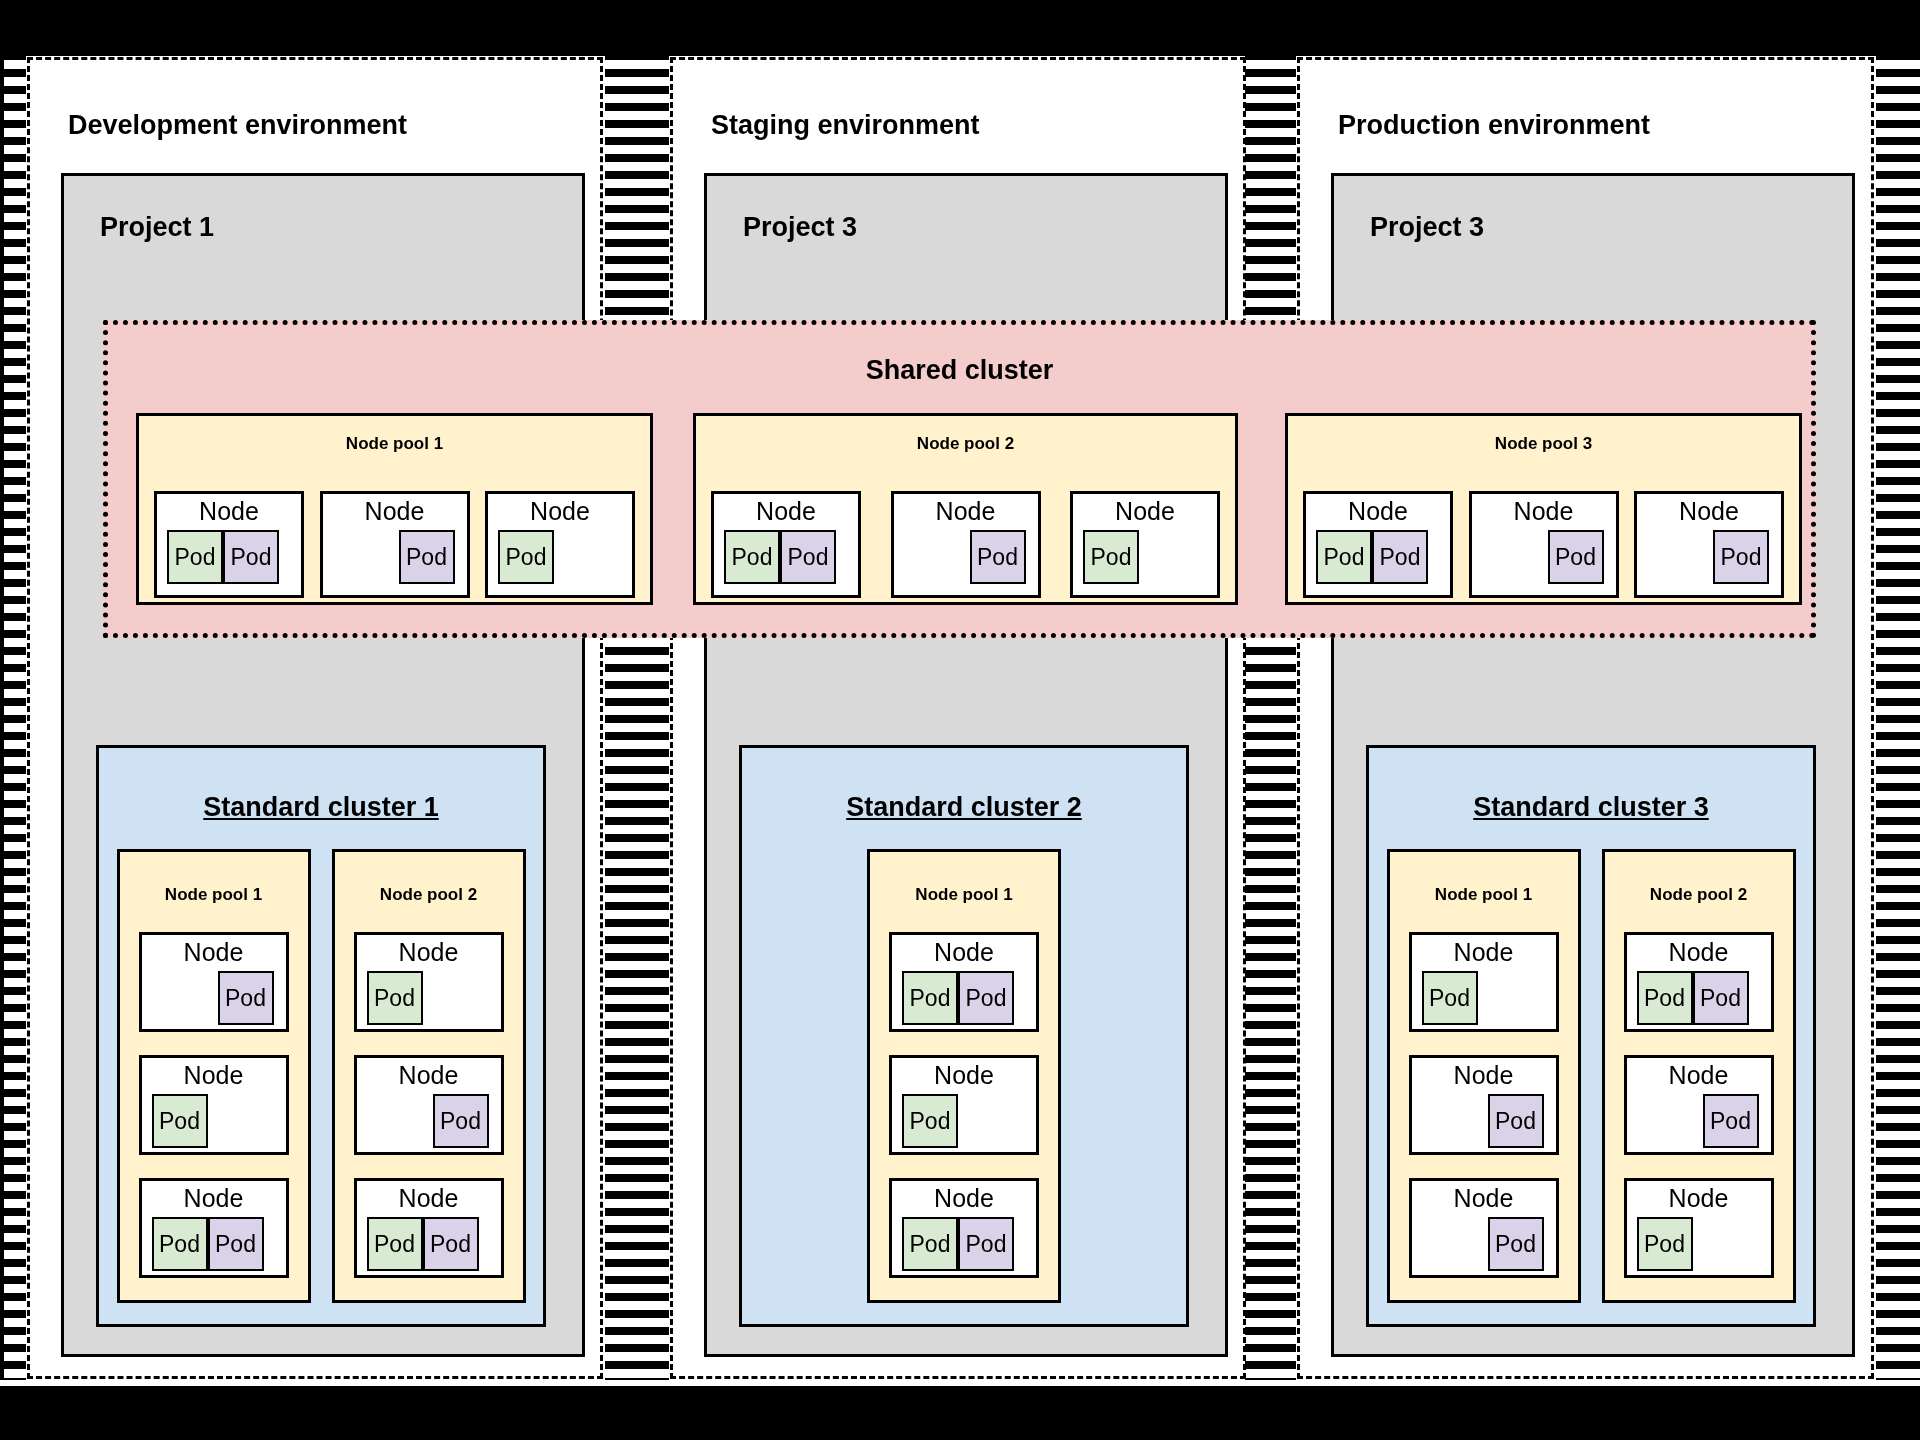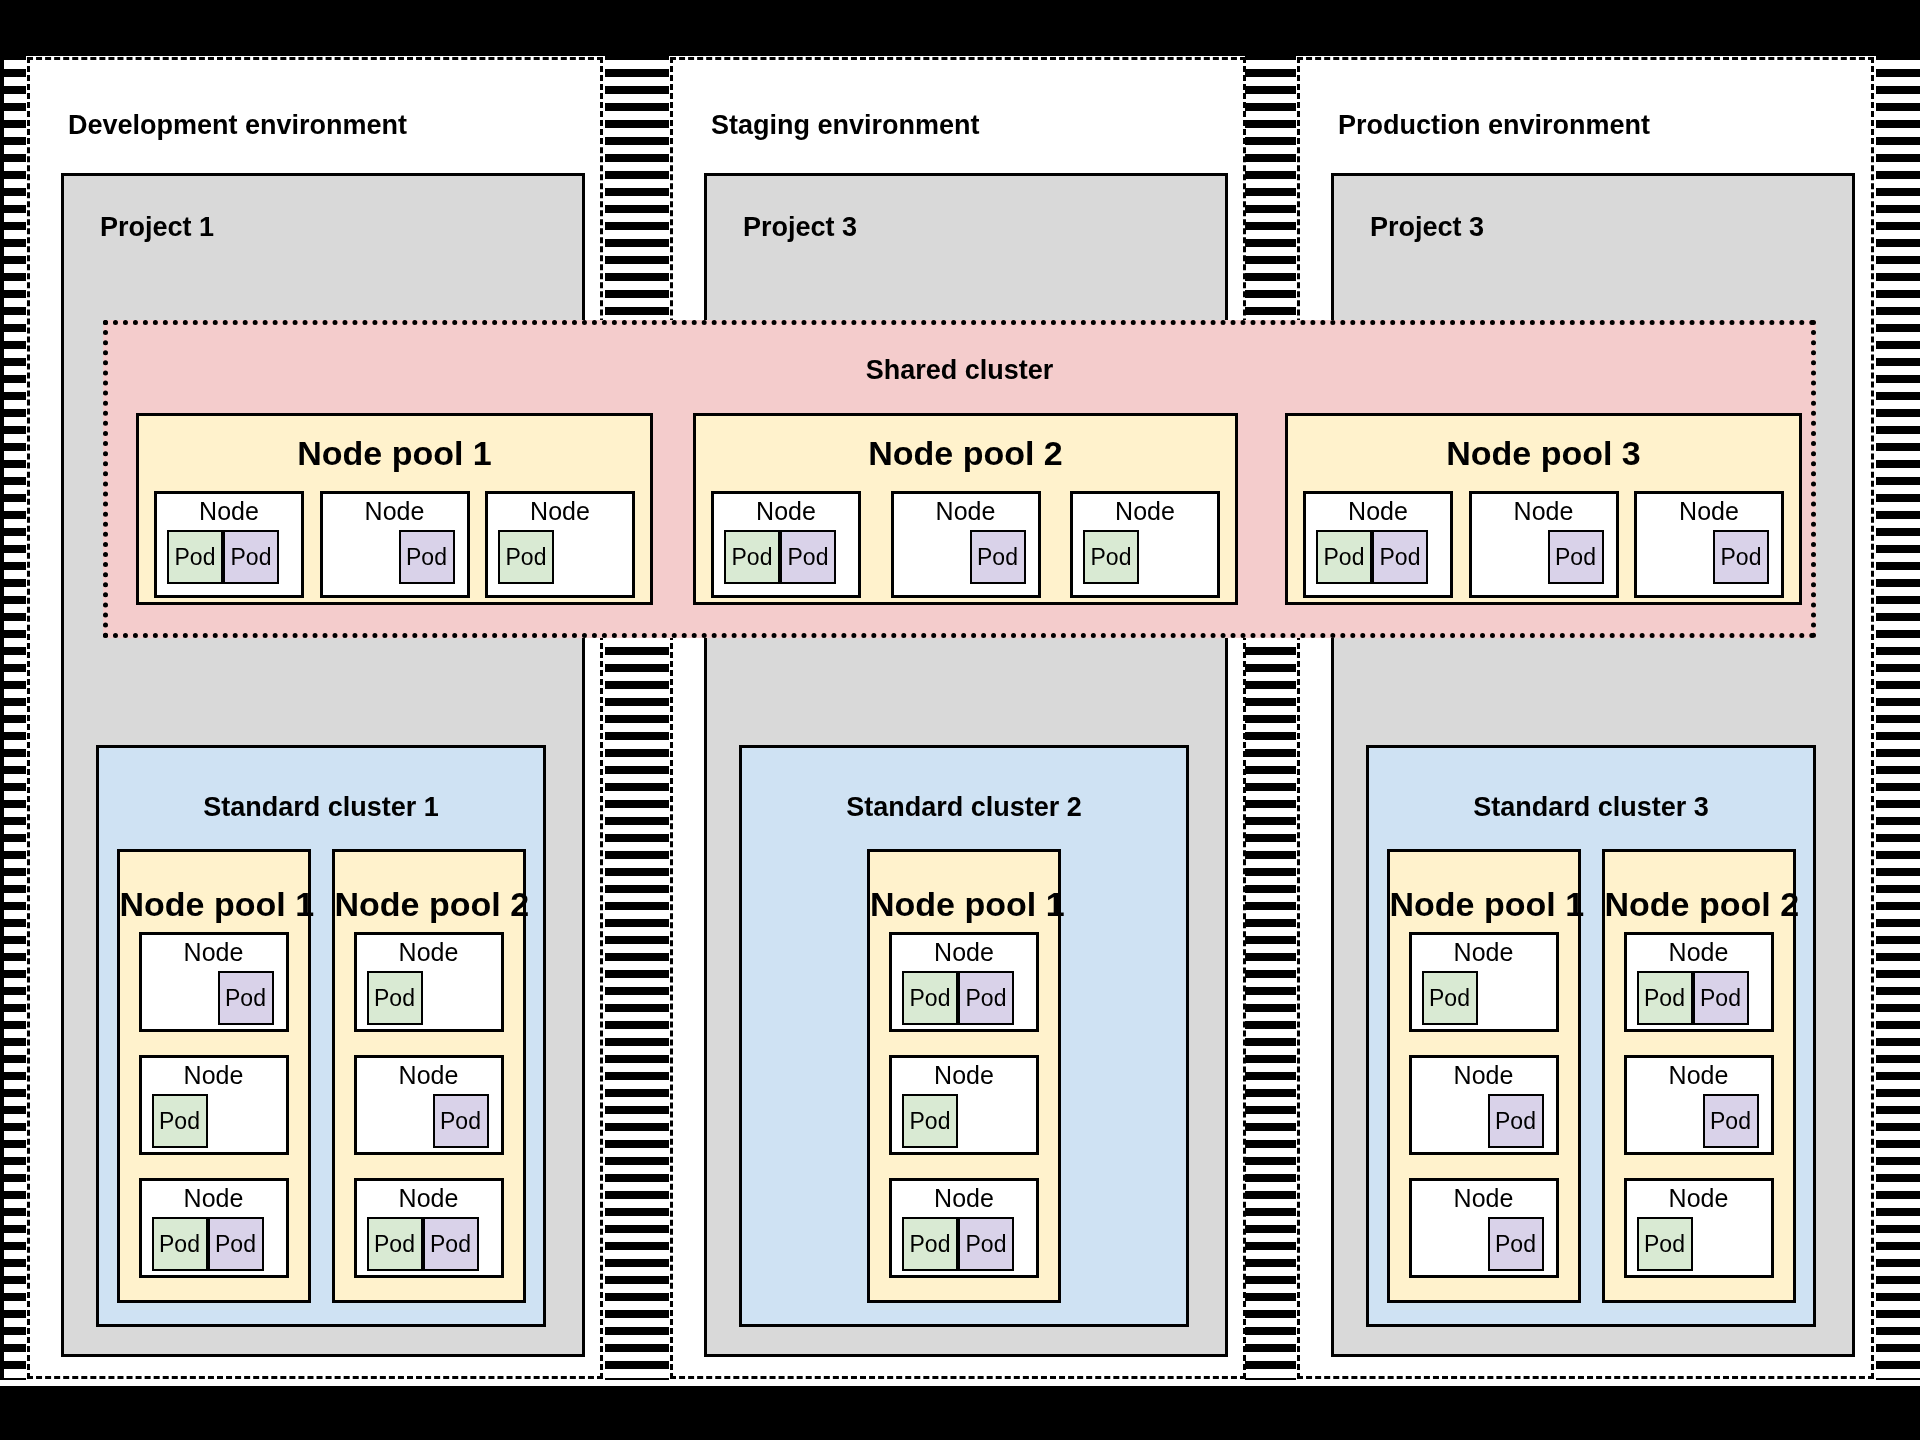--- a/index.html
+++ b/index.html
@@ -22,25 +22,25 @@
   .env-2{left:670px;width:576px;}
   .env-3{left:1297px;width:577px;}
   .env-title{position:absolute;left:21px;top:33px;margin:17px;font-size:27px;font-weight:bold;white-space:nowrap;}
   
   .project{position:absolute;left:31px;top:113px;width:524px;height:1184px;
            background:#d9d9d9;border:3px solid #000;box-sizing:border-box;}
   .project-title{position:absolute;left:36px;top:36px;margin:0;font-size:27px;font-weight:bold;}
   
   .cluster{position:absolute;left:32px;top:569px;width:450px;height:582px;
            background:#cfe2f3;border:3px solid #000;box-sizing:border-box;}
-  .cluster-title{margin:44px 0 0 0;text-align:center;font-size:27px;font-weight:bold;}
+  .cluster-title{margin:44px 0 0 0;text-align:center;font-size:27px;font-weight:bold;text-decoration:underline;}
   .cluster .pools{position:absolute;top:101px;left:0;right:0;display:flex;justify-content:center;gap:21px;}
   
   .pool{position:relative;width:194px;height:454px;background:#fff2cc;border:3px solid #000;box-sizing:border-box;}
-  .pool-title{margin:33px 0 0 0;text-align:center;font-size:34px;font-weight:bold;white-space:nowrap;}
+  .pool-title{margin:33px 0 0 0;text-align:center;font-size:17px;font-weight:bold;white-space:nowrap;}
   .pool .nodes{position:absolute;top:80px;left:0;right:0;display:flex;flex-direction:column;align-items:center;gap:23px;}
   
   .node{position:relative;width:150px;height:100px;background:#fff;border:3px solid #000;box-sizing:border-box;flex:none;}
   .node-label{margin:3px 0 0 0;text-align:center;font-size:25px;}
   .pods{position:absolute;top:36px;left:10px;right:12px;display:flex;}
   .pods.align-right{justify-content:flex-end;}
   .pod{width:56px;height:54px;border:2px solid #000;box-sizing:border-box;flex:none;
        display:flex;align-items:center;justify-content:center;font-size:23px;}
   .pod.green{background:#d9ead3;}
   .pod.purple{background:#d9d2e9;}

